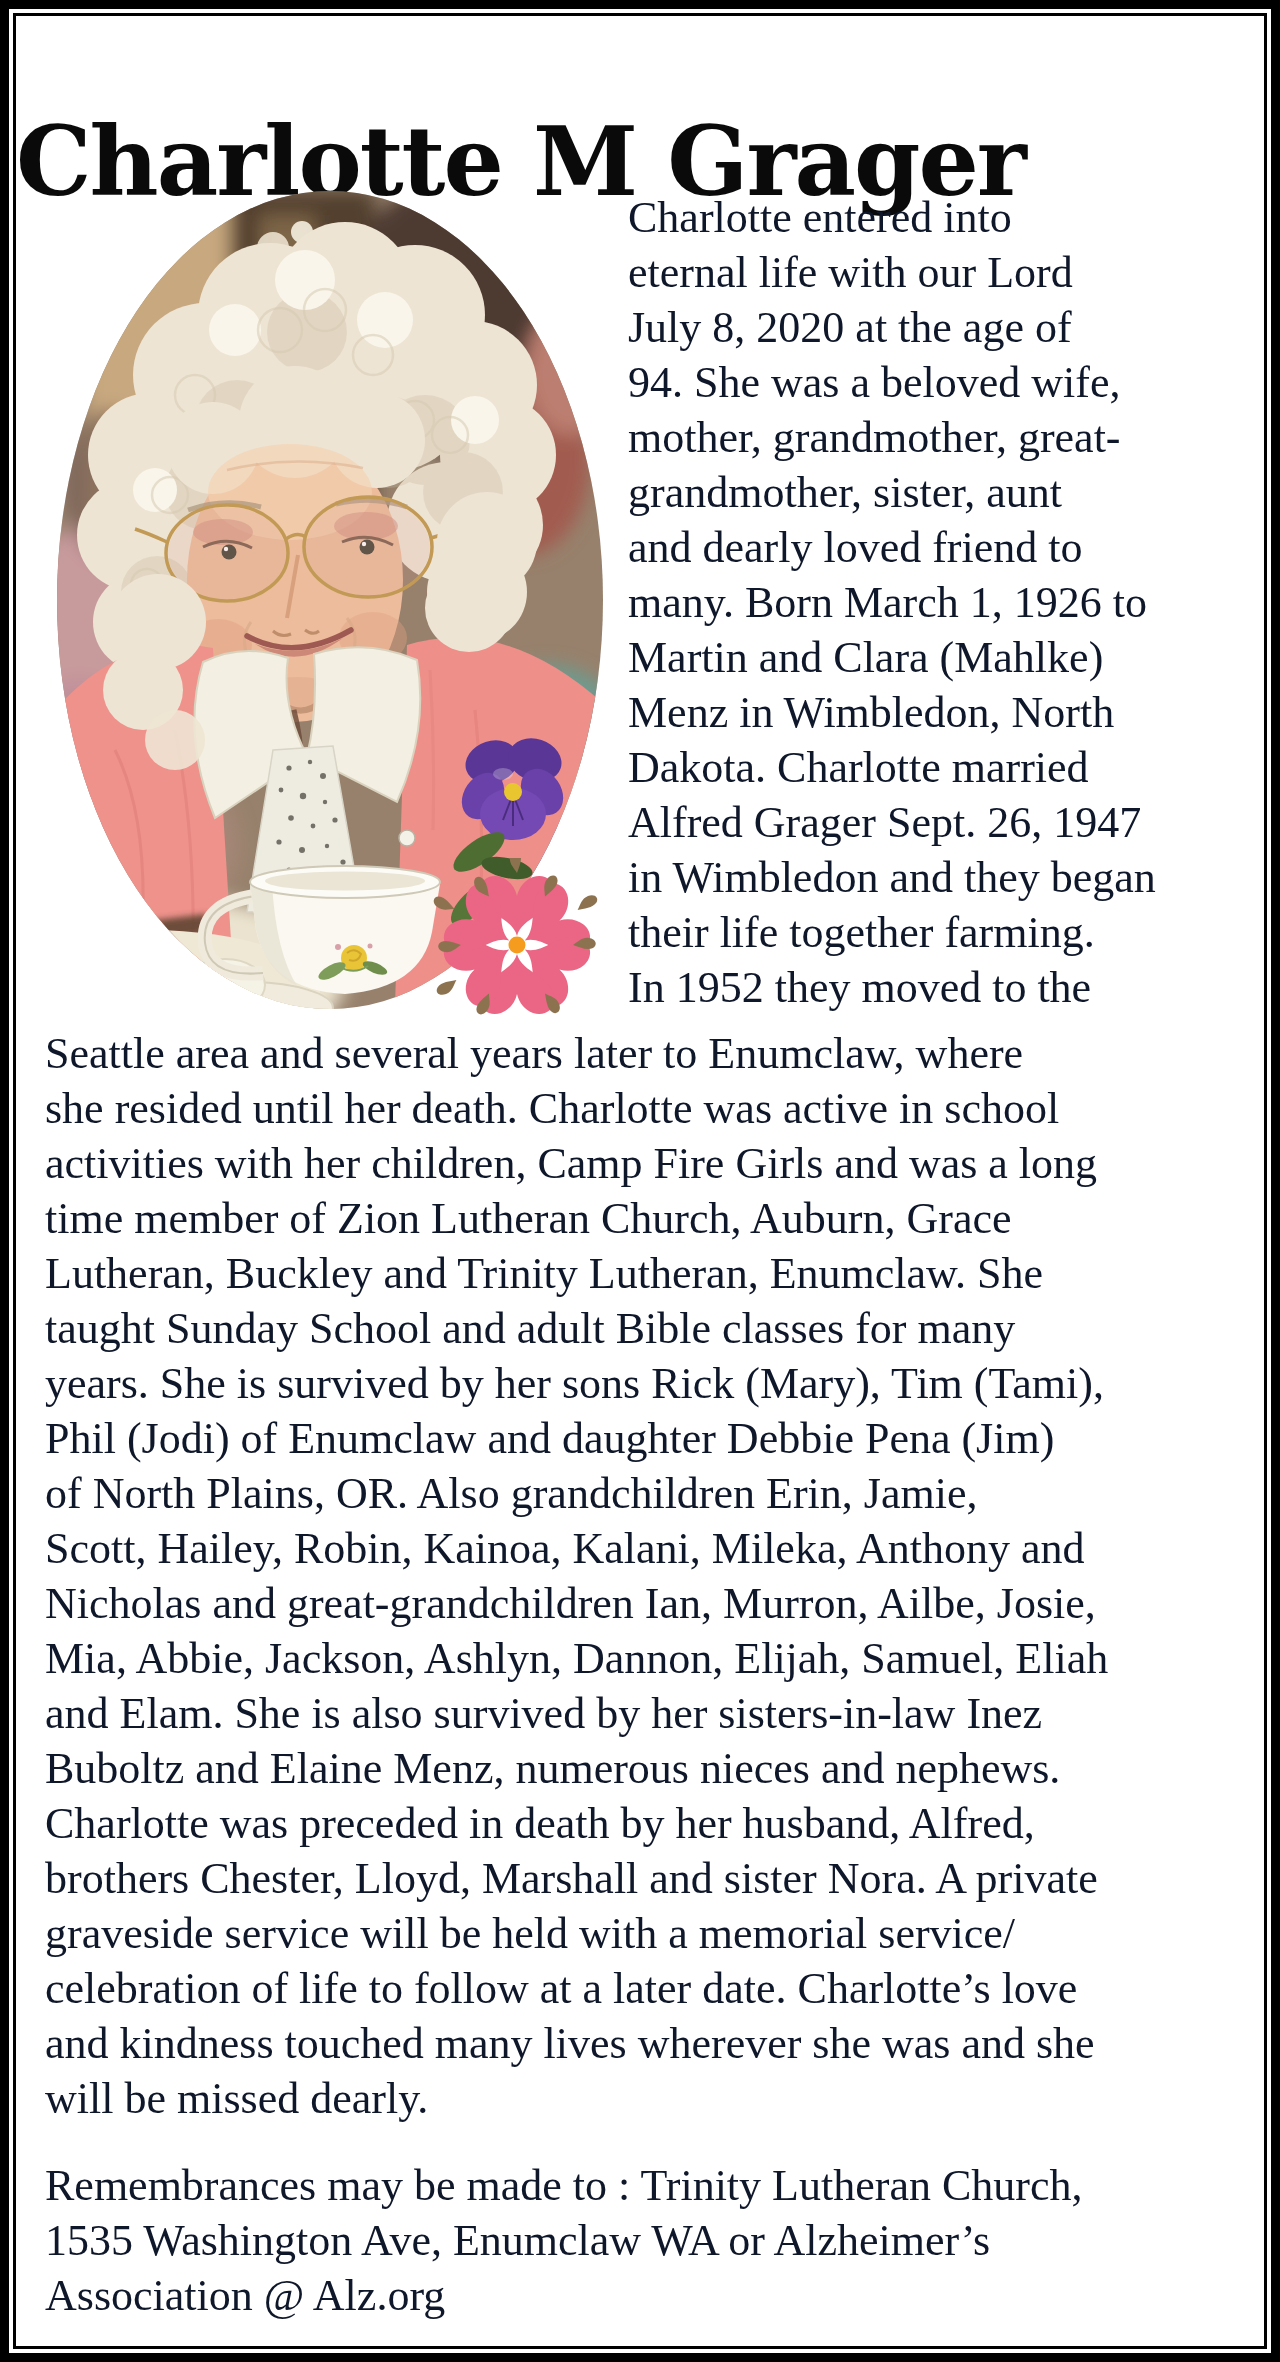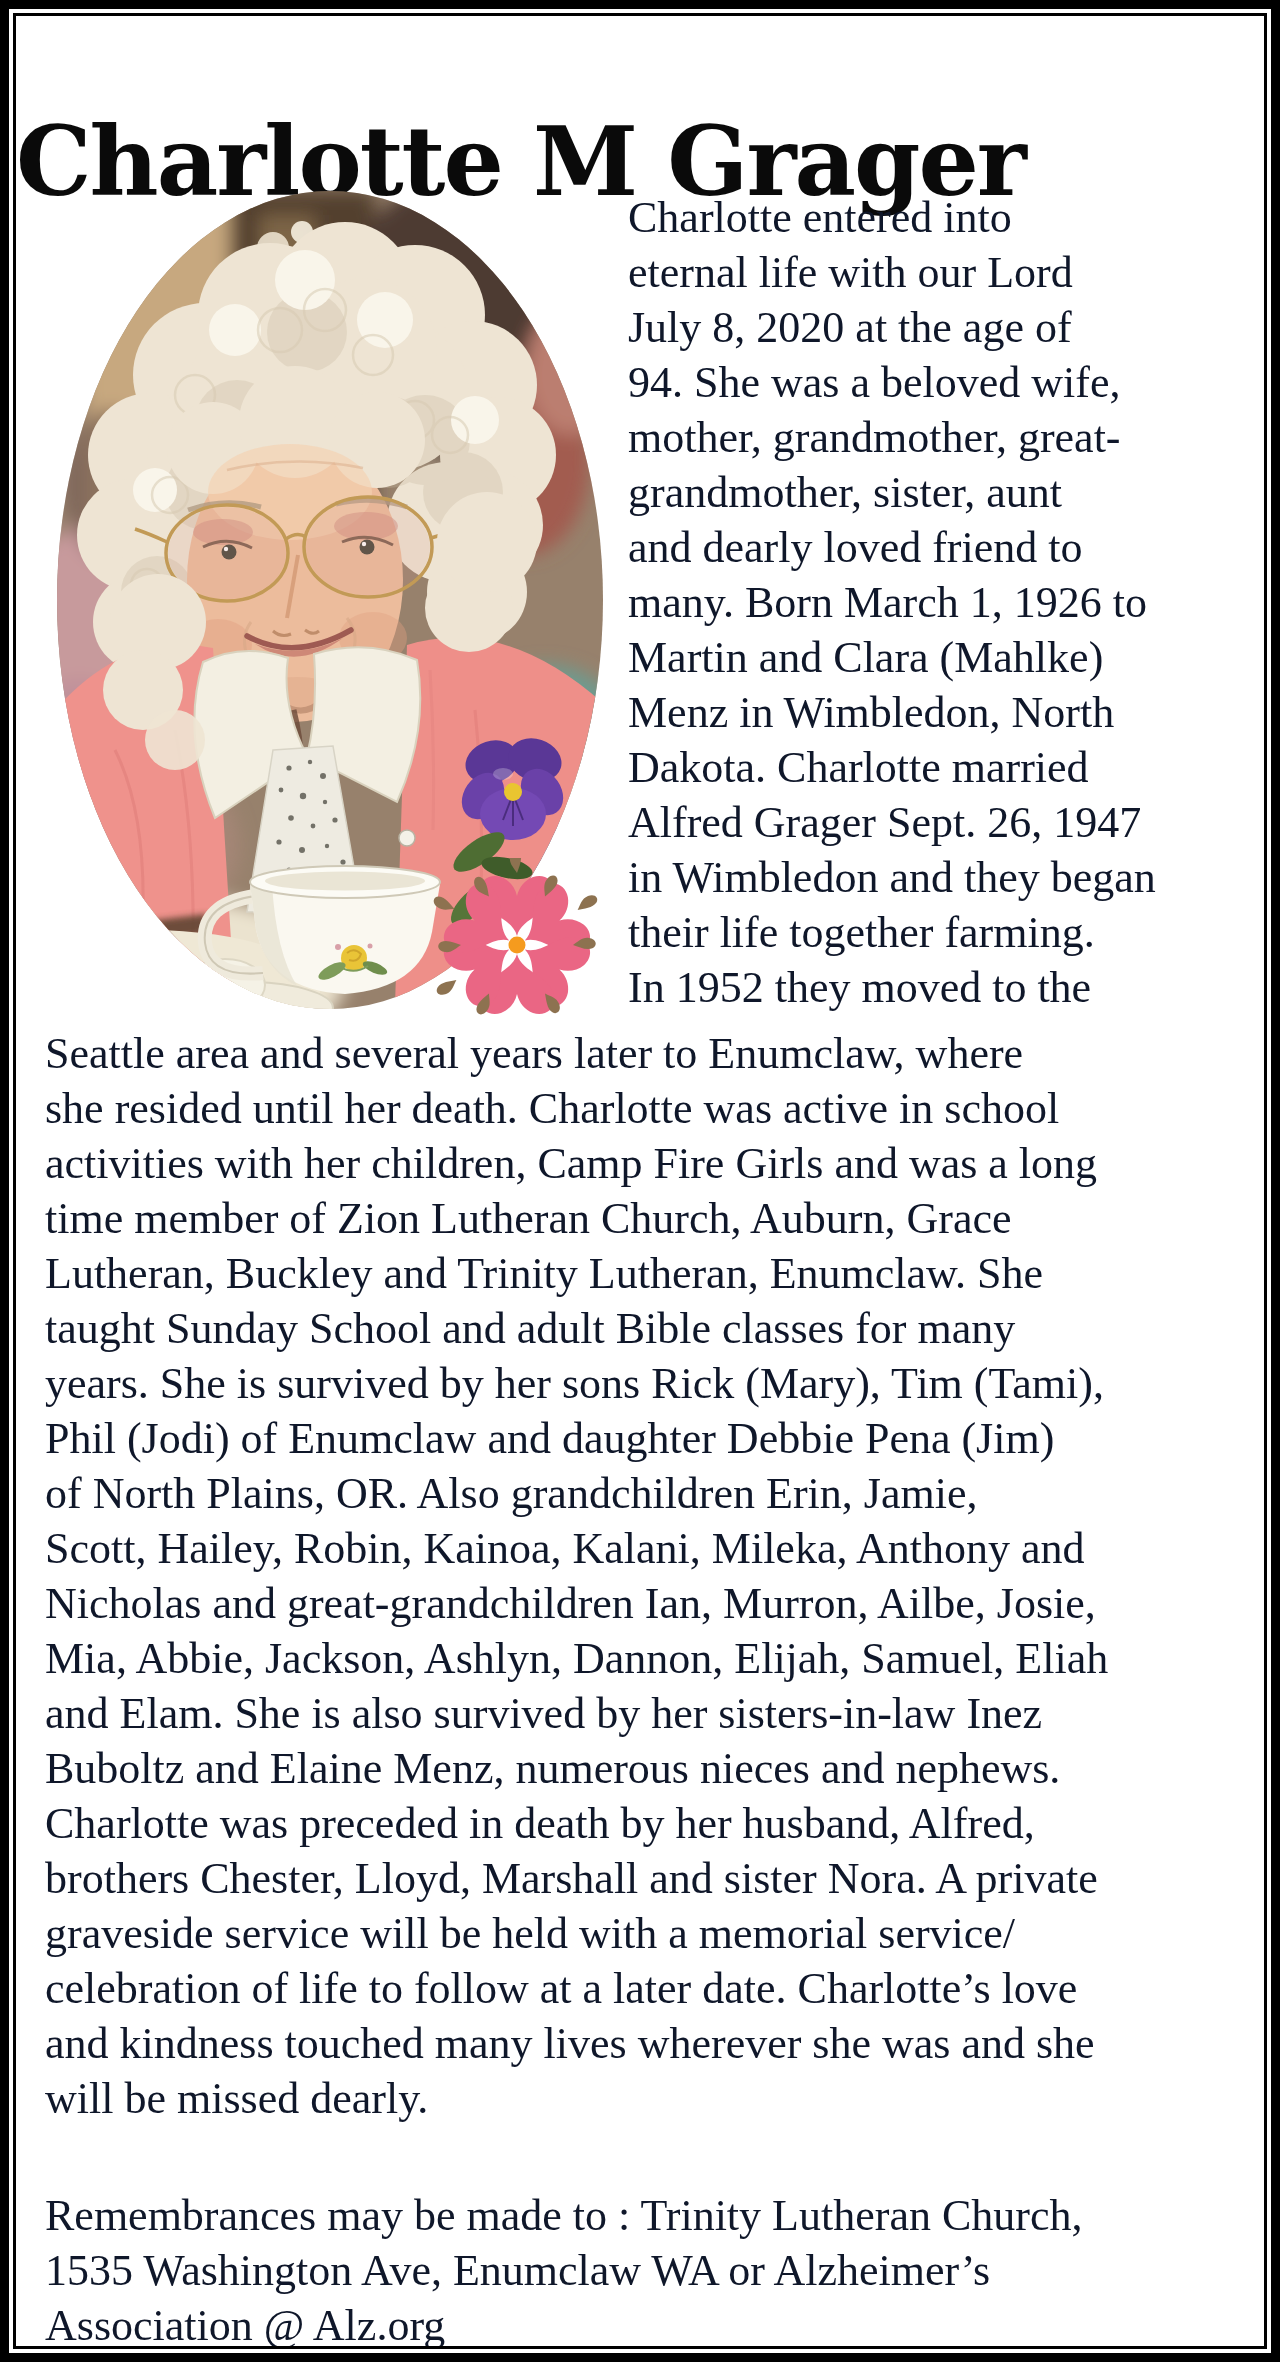--- a/index.html
+++ b/index.html
@@ -17,21 +17,21 @@
     font-family:"DejaVu Serif", serif; font-weight:700;
     font-size:95px; line-height:140px; letter-spacing:-2px;
     color:#0a0a0a; white-space:nowrap;
   }
   .body-text {
     position:absolute; white-space:pre;
     font-size:44px; line-height:55px; color:#0f172a;
   }
   .beside-text { top:190px; left:628px; width:618px; }
   .full-text { top:1026px; left:45px; width:1202px; }
-  .remembrance-text { top:2158px; left:45px; width:1202px;margin-top:30px; }
+  .remembrance-text { top:2158px; left:45px; width:1202px; }
   .portrait { position:absolute; left:55px; top:190px; width:550px; height:820px; z-index:5; }
   .flower { position:absolute; left:430px; top:858px; width:174px; height:174px; z-index:10; }
 </style>
 </head>
 <body>
 
 <div class="page">
 
   <div class="frame-outer"></div>
   <div class="frame-inner"></div>

